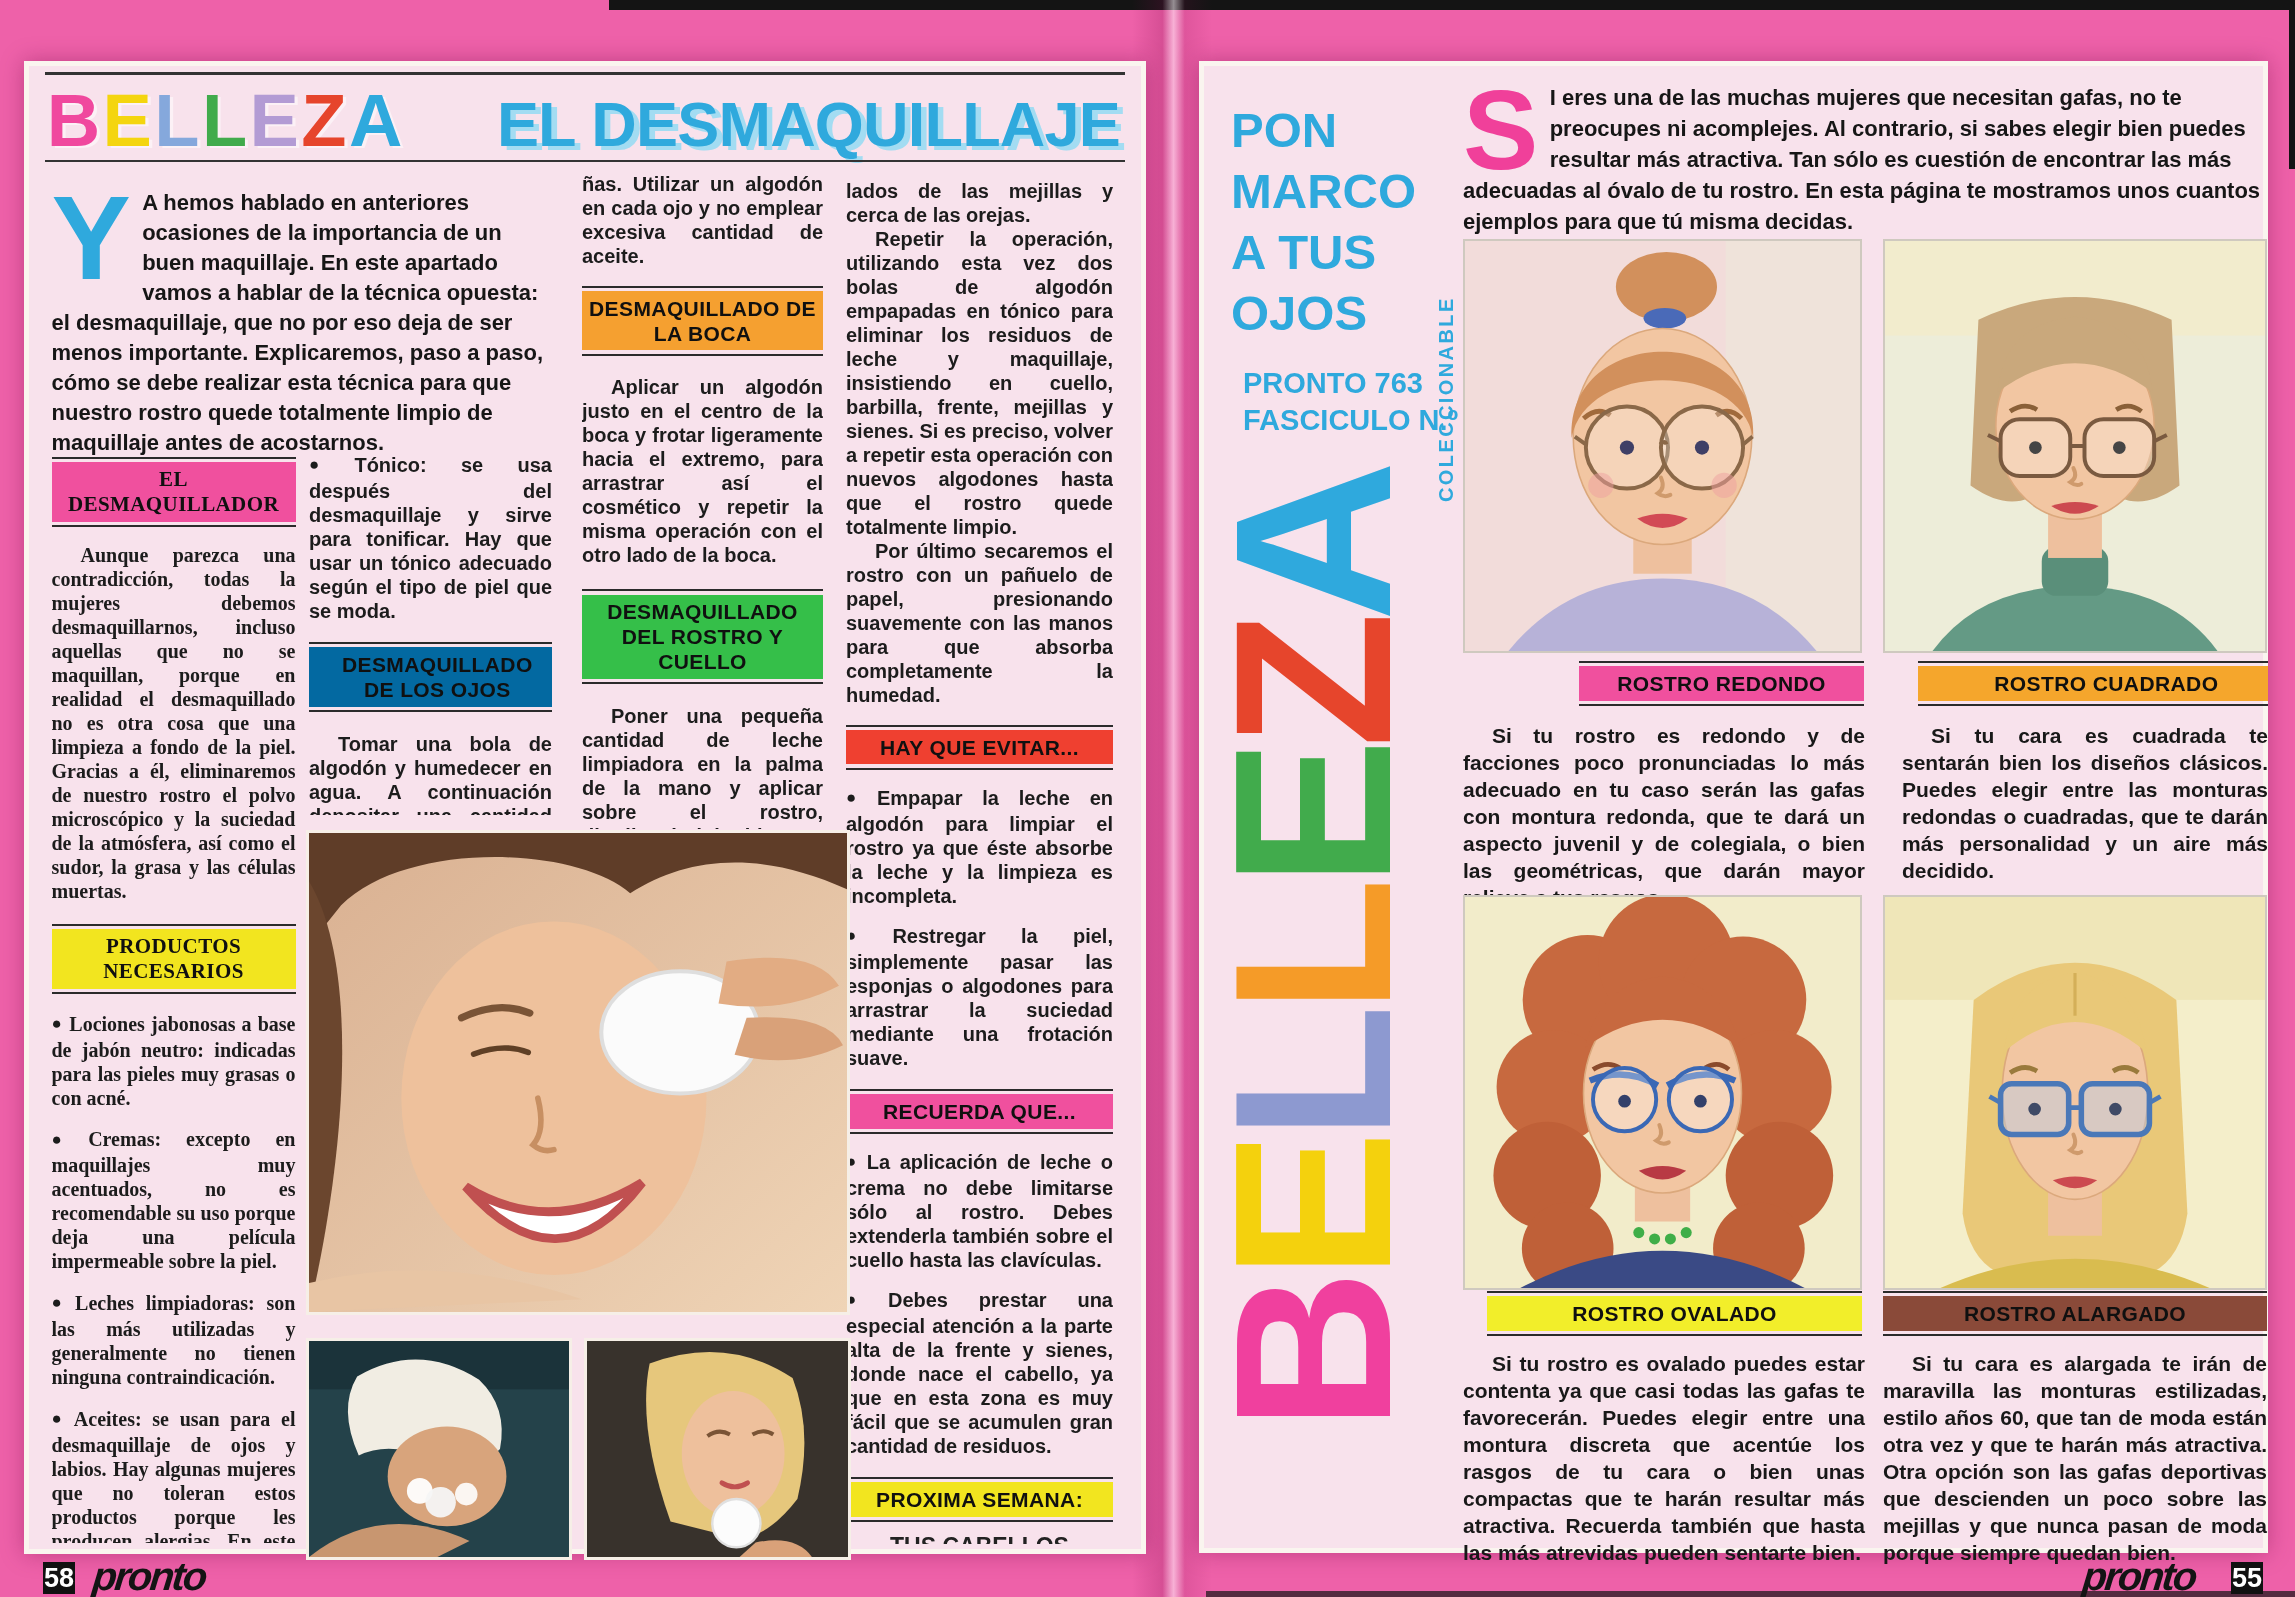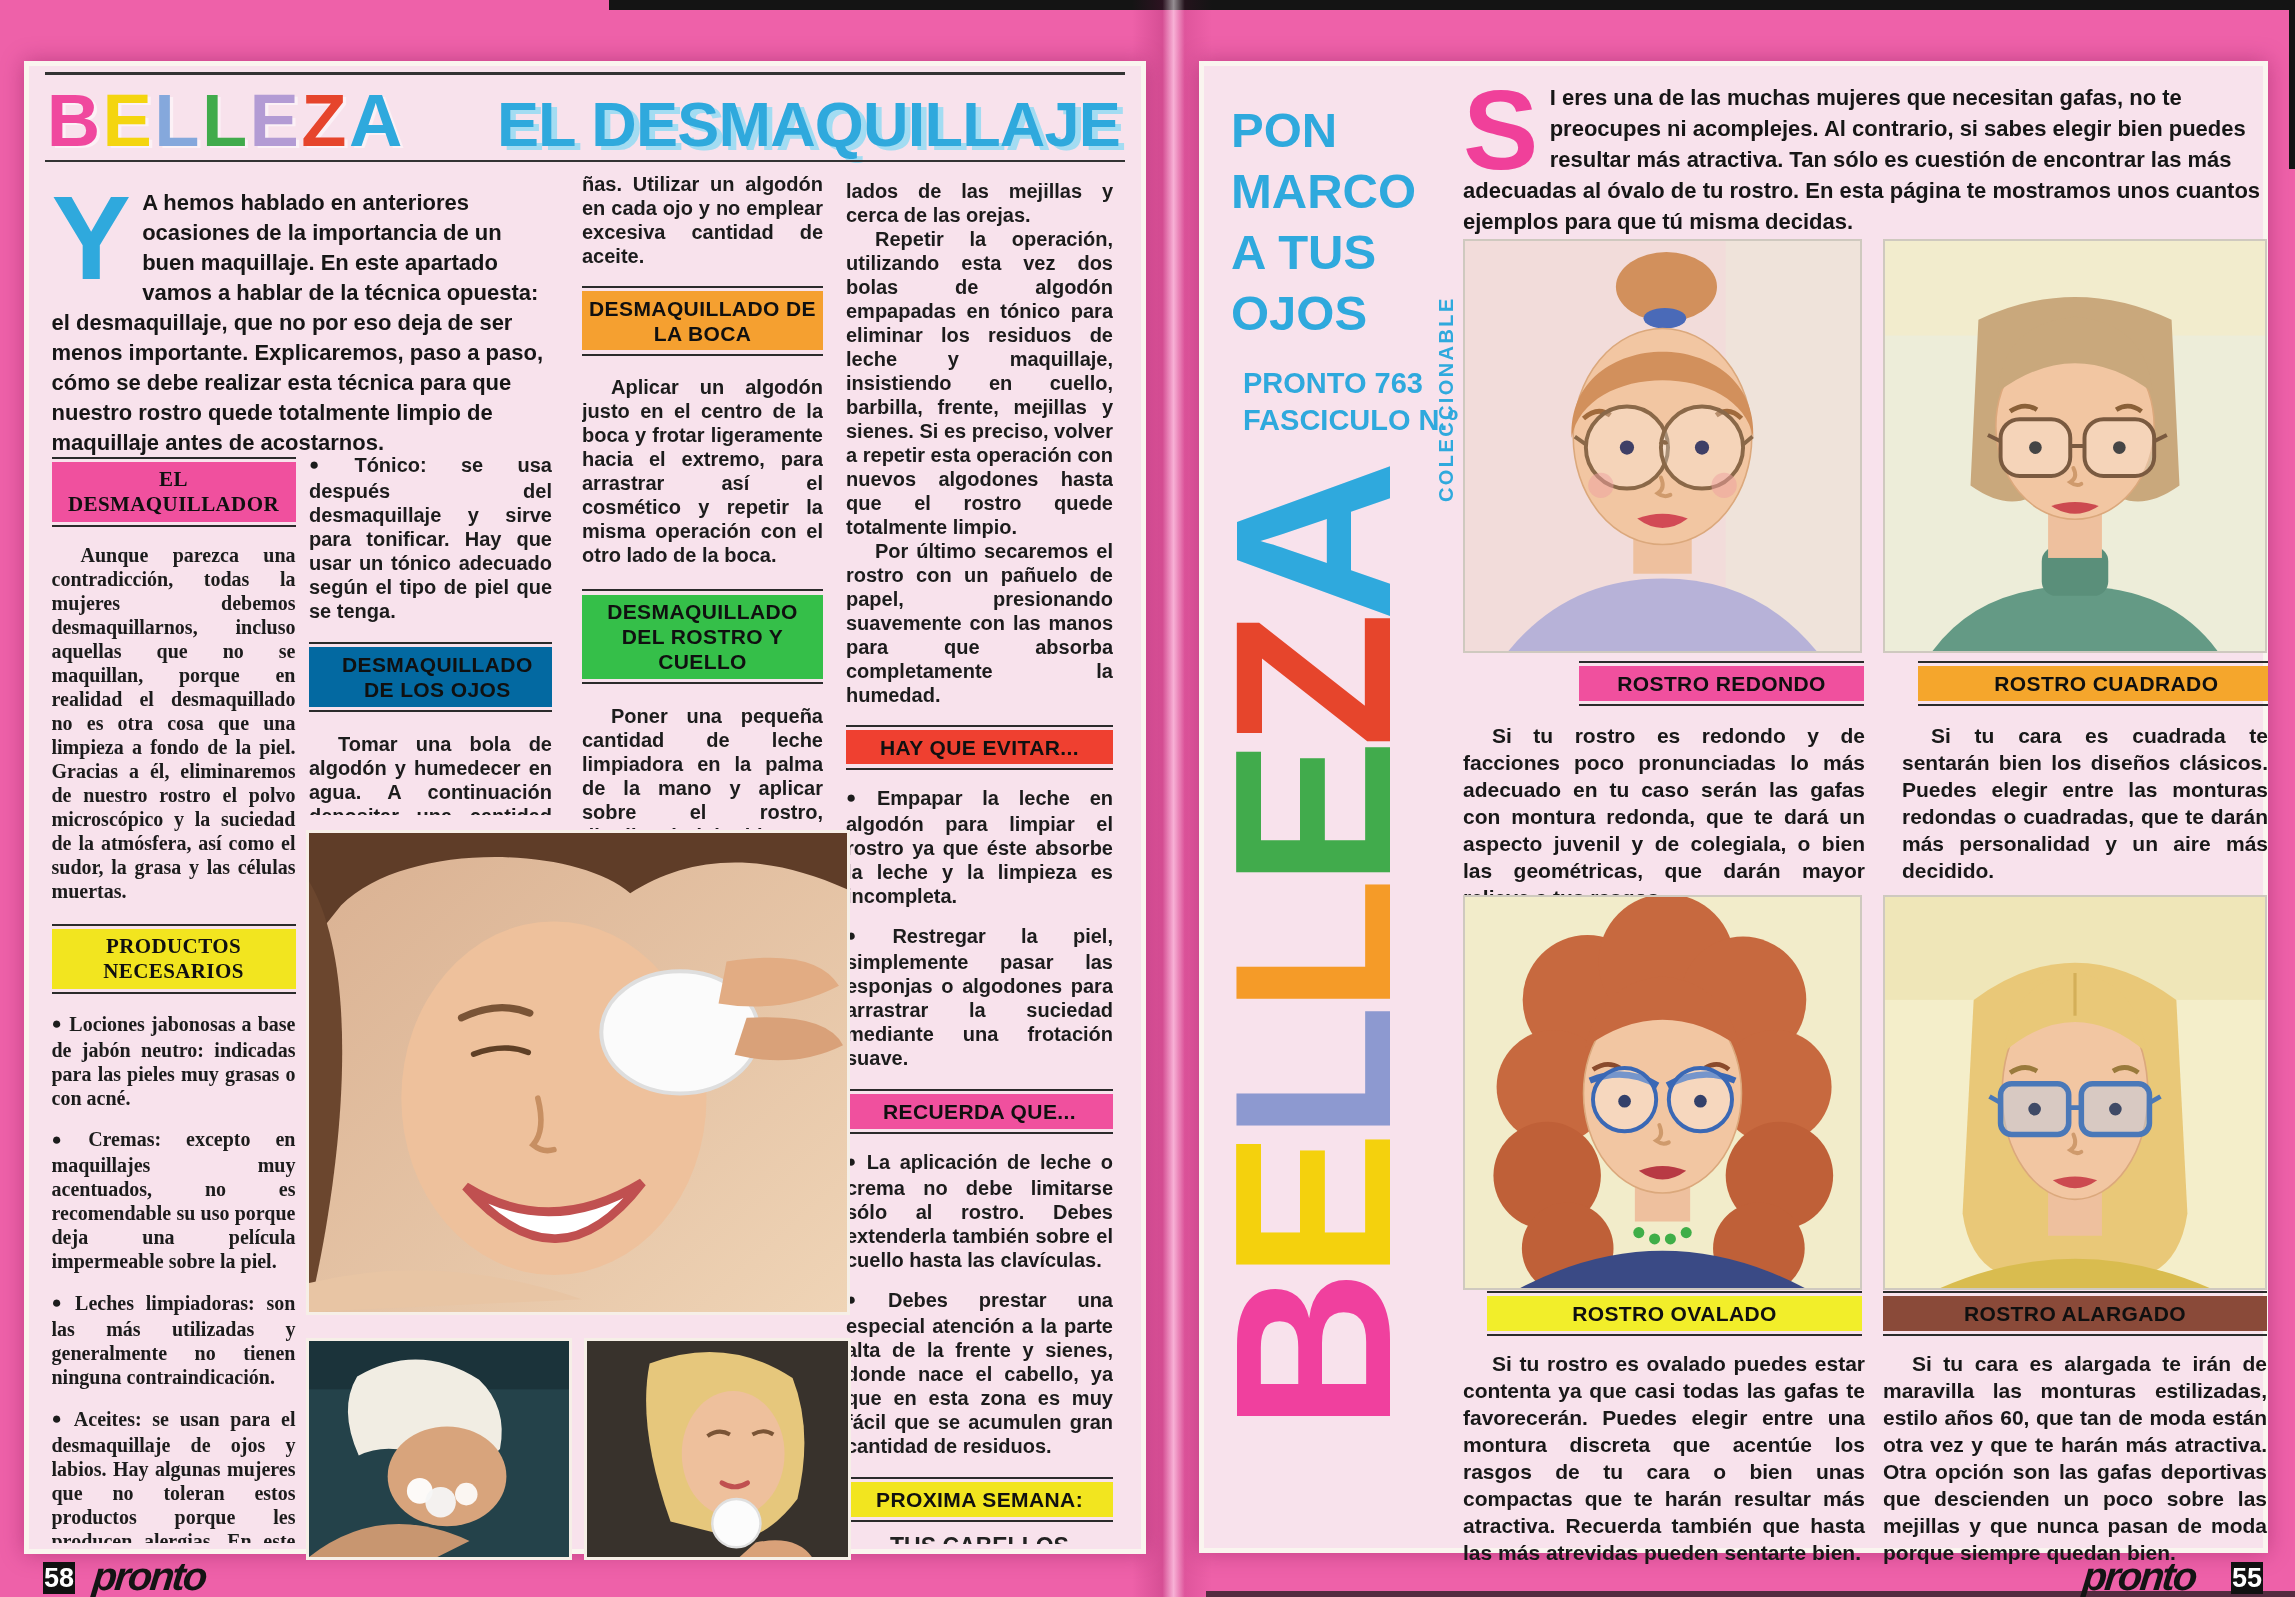--- a/index.html
+++ b/index.html
@@ -85,21 +85,21 @@
       <div class="hbox" style="margin-top:21px;">
         <div class="fill" style="background-color: rgb(242, 229, 31);">PRODUCTOS NECESARIOS</div>
       </div>
       <p class="para mt"><span class="dot">●</span><b>Lociones jabonosas</b><span> a base de jabón neutro: indicadas para las pieles muy grasas o con acné.</span></p>
       <p class="para mt"><span class="dot">●</span><b>Cremas:</b><span> excepto en maquillajes muy acentuados, no es recomendable su uso porque deja una película impermeable sobre la piel.</span></p>
       <p class="para mt"><span class="dot">●</span><b>Leches limpiadoras:</b><span> son las más utilizadas y generalmente no tienen ninguna contraindicación.</span></p>
       <p class="para mt"><span class="dot">●</span><b>Aceites:</b><span> se usan para el desmaquillaje de ojos y labios. Hay algunas mujeres que no toleran estos productos porque les producen alergias. En este caso, utilizar lociones acuosas especiales.</span></p>
     </div>
 
     <div class="col" style="left:280px;top:387px;width:243px;height:362px;">
-      <p class="para"><span class="dot">●</span><b>Tónico:</b><span> se usa después del desmaquillaje y sirve para tonificar. Hay que usar un tónico adecuado según el tipo de piel que se tenga.</span></p>
+      <p class="para"><span class="dot">●</span><b>Tónico:</b><span> se usa después del desmaquillaje y sirve para tonificar. Hay que usar un tónico adecuado según el tipo de piel que se moda.</span></p>
       <div class="hbox" style="margin-top:19.3px;">
         <div class="fill" style="background-color: #0369a1; padding-left: 20px;">DESMAQUILLADO DE LOS OJOS</div>
       </div>
       <p class="para indent" style="margin-top:19.3px;">Tomar una bola de algodón y humedecer en agua. A continuación depositar una cantidad de aceite o loción y proceder a una limpieza cuidadosa de los párpados y pesta-</p>
     </div>
 
     <div class="col" style="left:553px;top:106px;width:241px;height:657px;">
       <p class="para">ñas. Utilizar un algodón en cada ojo y no emplear excesiva cantidad de aceite.</p>
       <div class="hbox" style="margin-top:17.7px;">
         <div class="fill" style="background-color: rgb(245, 160, 48);">DESMAQUILLADO DE LA BOCA</div>

